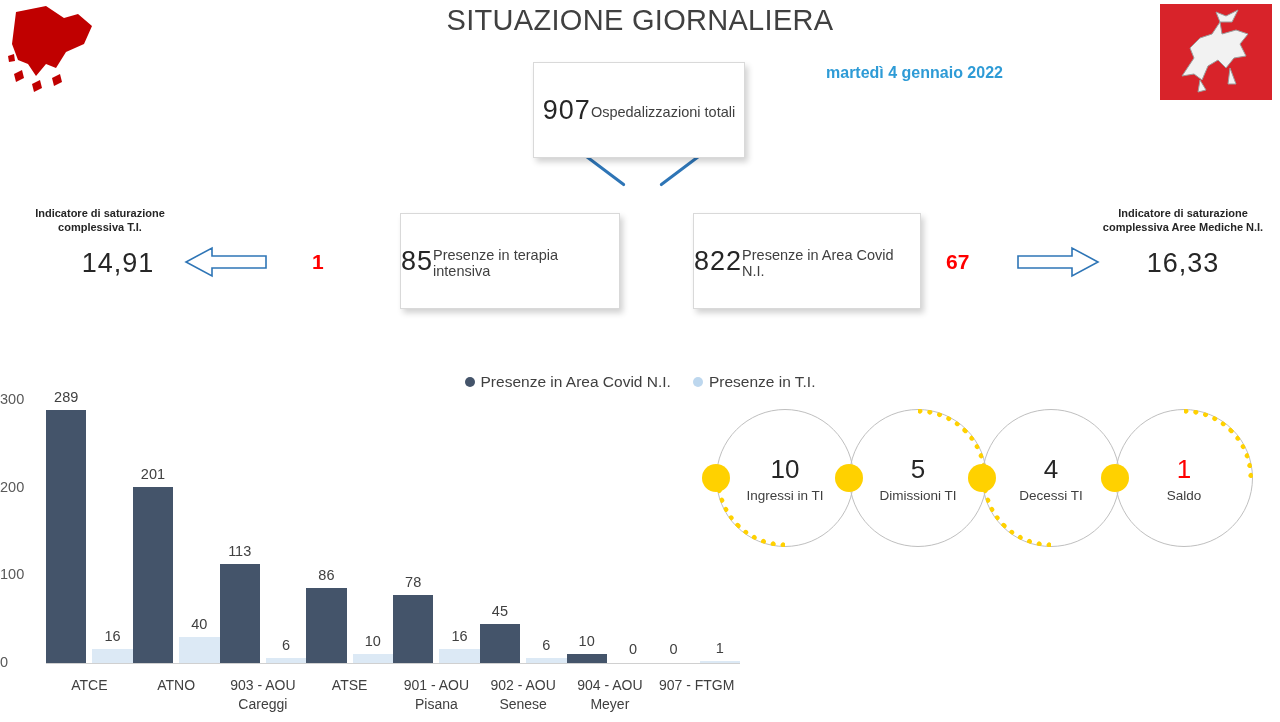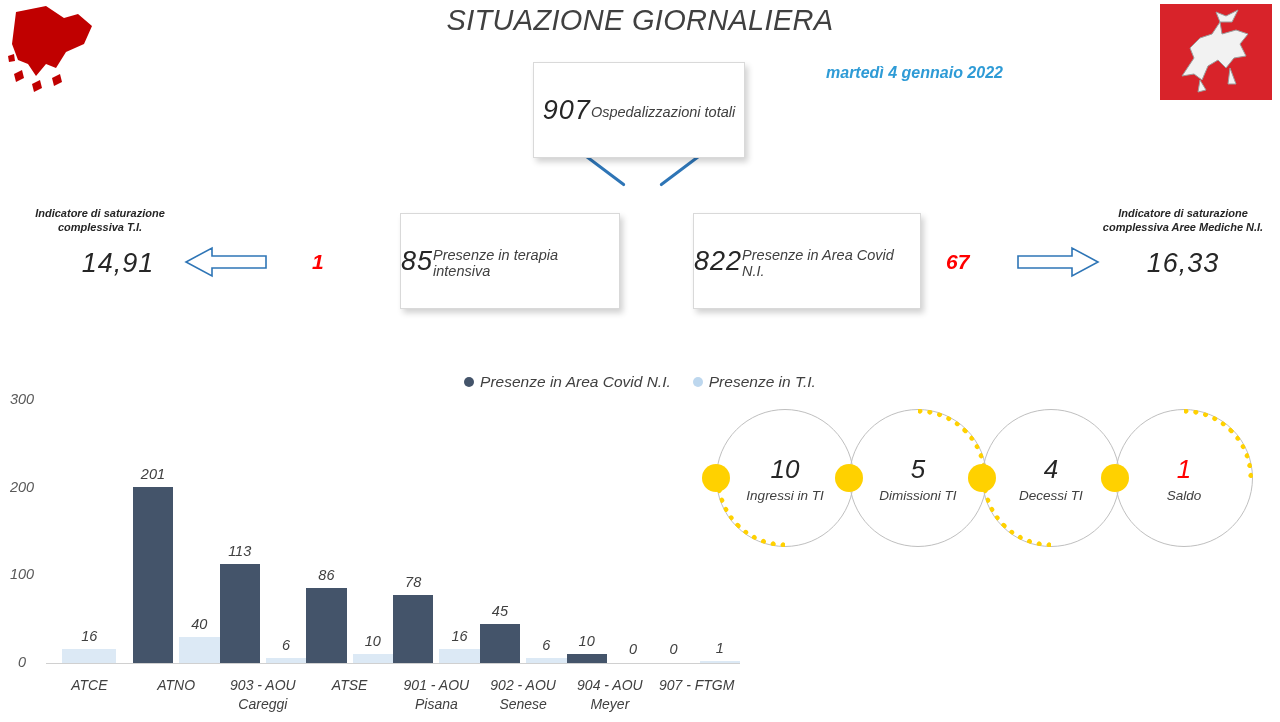--- a/index.html
+++ b/index.html
@@ -2,21 +2,21 @@
 <html><head>
 <meta charset="utf-8">
 <style>
   * { box-sizing: border-box; margin: 0; padding: 0; }
   html, body {
     width: 1280px; height: 722px;
     background: #ffffff;
     font-family: "Liberation Sans", sans-serif;
     overflow: hidden;
   }
-  #root { position: relative; width: 1280px; height: 722px; font-style: italic; }
+  #root { position: relative; width: 1280px; height: 722px; }
 
   
   .page-title {
     position: absolute; left: 0; top: 0; width: 1280px;
     text-align: center; font-size: 29px; color: #404040;
     letter-spacing: .3px; padding-top: 4px;
   }
   .date-label {
     position: absolute; left: 826px; top: 64px;
     font-size: 16px; font-weight: bold; color: #2E9BD6;
@@ -79,21 +79,21 @@
     display: flex; justify-content: center; align-items: center; gap: 22px;
     font-size: 15.5px; color: #404040;
   }
   .legend-item { display: flex; align-items: center; gap: 6px; }
   .legend-dot { width: 10px; height: 10px; border-radius: 50%; display: inline-block; }
 
   
   #chart { position: absolute; left: 0; top: 400px; width: 740px; height: 322px; }
   .axis-label {
     position: absolute; right: 0; font-size: 14.5px; color: #595959;
-    text-align: center; width: 34px; padding-left: 8px;
+    text-align: left; width: 34px;
   }
   .plot { position: absolute; left: 46px; top: 0; width: 694px; height: 263px; }
   .group {
     position: absolute; bottom: 0; height: 263px;
     display: flex; align-items: flex-end; justify-content: center; gap: 6px;
   }
   .bar { position: relative; }
   .bar.dark { background: #44546A; }
   .bar.light { background: #DCE9F5; }
   .bar .bar-val {
@@ -207,20 +207,23 @@
   <div id="chart">
     <div class="axis-base"></div>
     <div id="y-axis">
         <div class="axis-label" style="left: 0px; width: 36px; top: 254px;">0</div>
         <div class="axis-label" style="left: 0px; width: 36px; top: 166.333px;">100</div>
         <div class="axis-label" style="left: 0px; width: 36px; top: 78.6667px;">200</div>
         <div class="axis-label" style="left: 0px; width: 36px; top: -9px;">300</div>
       </div>
     <div class="plot" id="plot">
         <div class="group" style="left: 0px; width: 86.75px;">
+          <div class="bar dark" style="width: 54px; height: 253.357px;">
+            <span class="bar-val">289</span>
+          </div>
           <div class="bar light" style="width: 54px; height: 14.0267px;">
             <span class="bar-val">16</span>
           </div>
         </div>
         <div class="group" style="left: 86.75px; width: 86.75px;">
           <div class="bar dark" style="width: 54px; height: 176.21px;">
             <span class="bar-val">201</span>
           </div>
           <div class="bar light" style="width: 54px; height: 26.3px;">
             <span class="bar-val">40</span>

